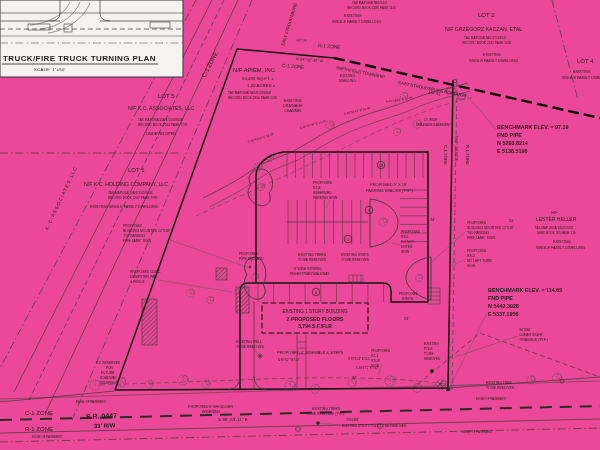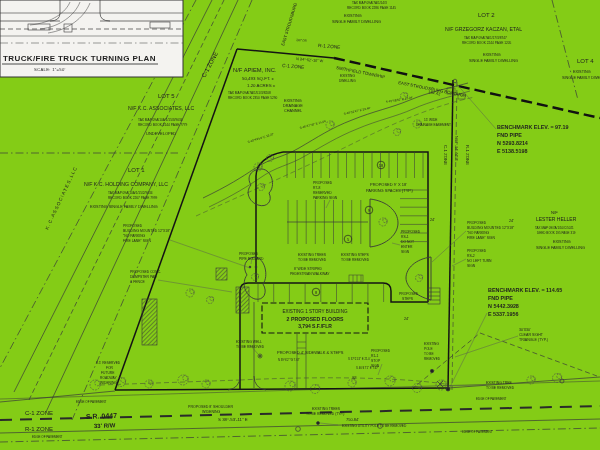--- a/index.html
+++ b/index.html
@@ -1,16 +1,16 @@
 <!DOCTYPE html>
 <html><head>
 <meta charset="utf-8">
 <style>
   html,body{margin:0;padding:0;background:#e8e7e4;}
-  .sheet{width:600px;height:450px;background:#84cc16;overflow:hidden;position:relative;}
+  .sheet{width:600px;height:450px;background:#ec4899;overflow:hidden;position:relative;}
   svg{font-family:"Liberation Sans",sans-serif;display:block;}
   text{fill:#1f1f1f;stroke:none;}
   .lw{stroke:#3a3a3a;fill:none;stroke-width:0.7;}
   .dash{stroke-dasharray:5 3;}
   .dd{stroke-dasharray:8 3 1.5 3;}
   .hv{stroke:#141414;stroke-width:1.5;}
   .thin{stroke-width:0.45;stroke:#555;}
   .tree{stroke:#4a4a4a;stroke-width:0.6;fill:none;stroke-dasharray:1.8 1.1;}
   .cnt{stroke:#222;stroke-width:0.7;fill:none;}
 </style>

